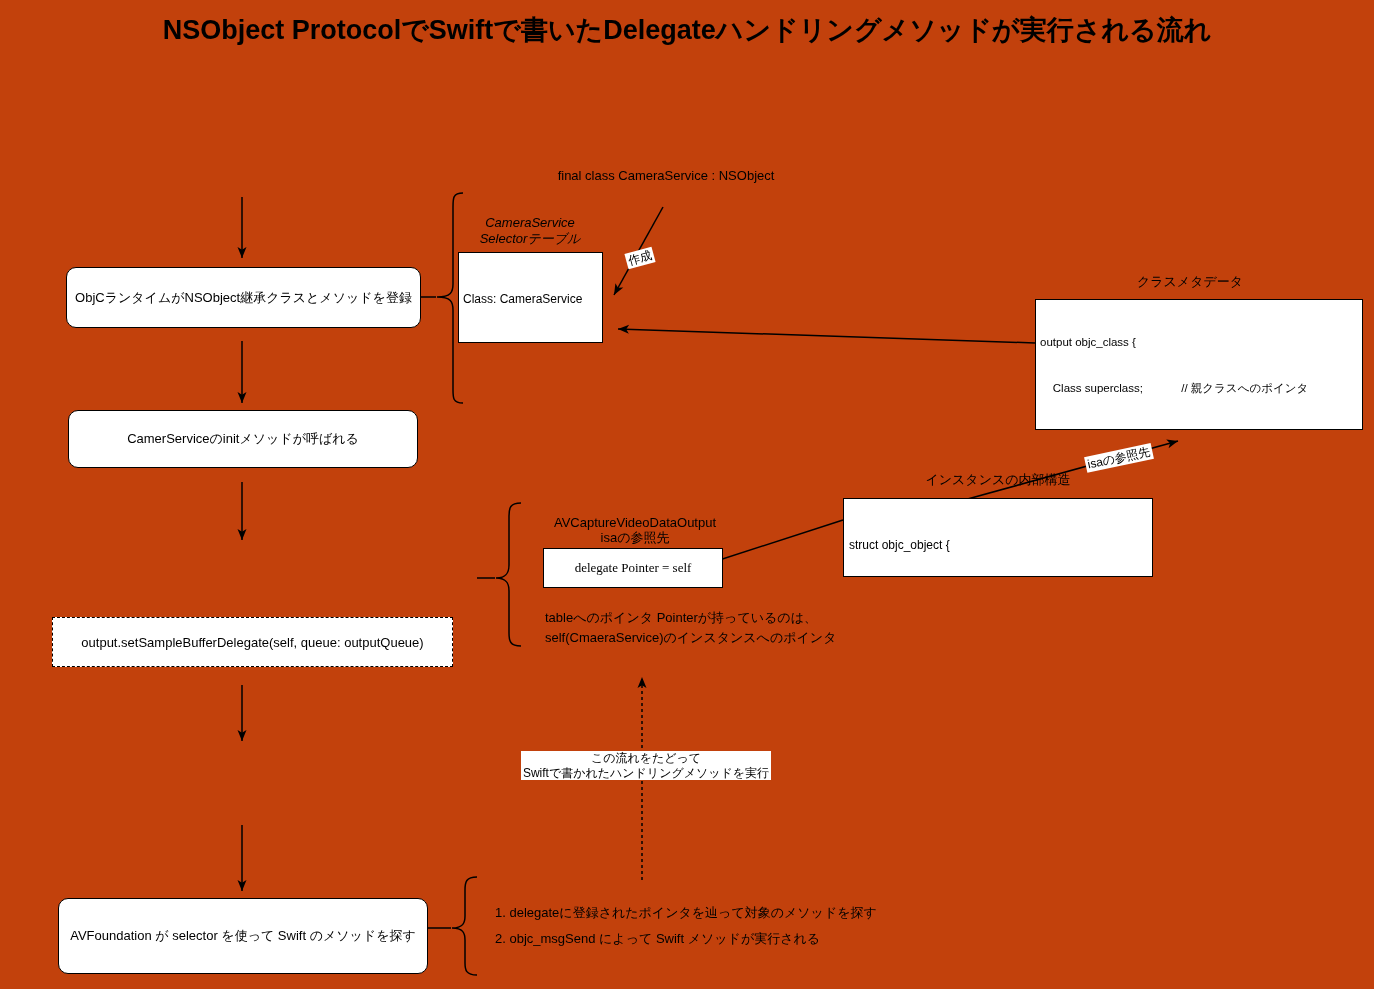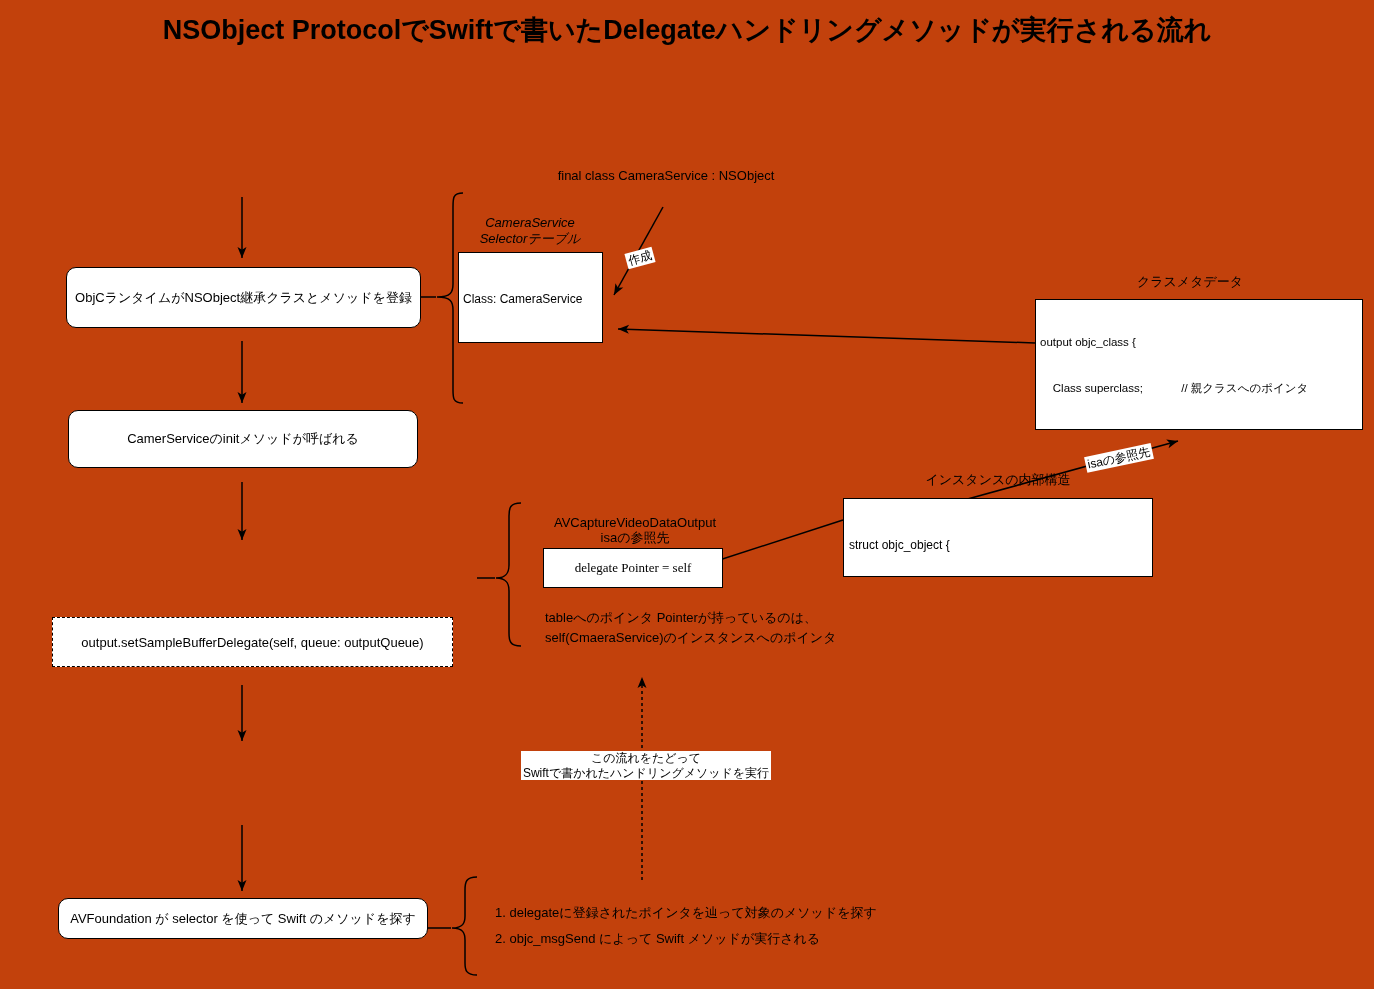--- a/index.html
+++ b/index.html
@@ -57,21 +57,21 @@
 
   <div class="fbox" style="left:66px;top:267px;width:355px;height:61px;">
     <span>ObjCランタイムがNSObject継承クラスとメソッドを登録</span>
   </div>
   <div class="fbox" style="left:68px;top:410px;width:350px;height:58px;">
     <span>CamerServiceのinitメソッドが呼ばれる</span>
   </div>
   <div class="fbox dashed" style="left:52px;top:617px;width:401px;height:50px;">
     <span>output.setSampleBufferDelegate(self, queue: outputQueue)</span>
   </div>
-  <div class="fbox" style="left:58px;top:898px;width:370px;height:41px;">
+  <div class="fbox" style="left:58px;top:898px;width:370px;height:76px;">
     <span>AVFoundation が selector を使って Swift のメソッドを探す</span>
   </div>
 
   <div class="lbl center" style="left:466px;top:168px;width:400px;">final class CameraService : NSObject</div>
 
   <div class="lbl small notebg" style="left:626px;top:250px;transform:rotate(-15deg);padding:0 2px;">作成</div>
 
   <div class="lbl center" style="left:448px;top:215px;width:164px;font-style:italic;">
     <div>CameraService</div>
     <div>Selectorテーブル</div>

